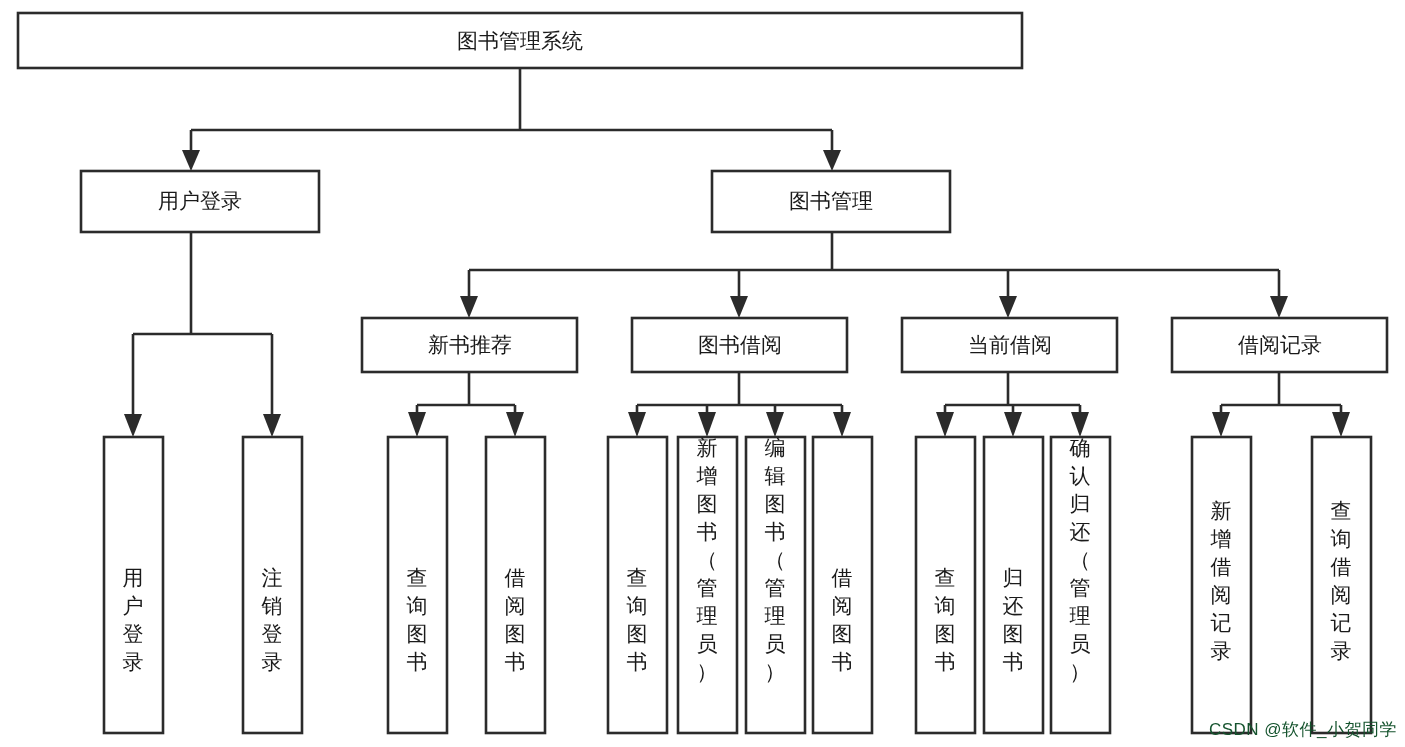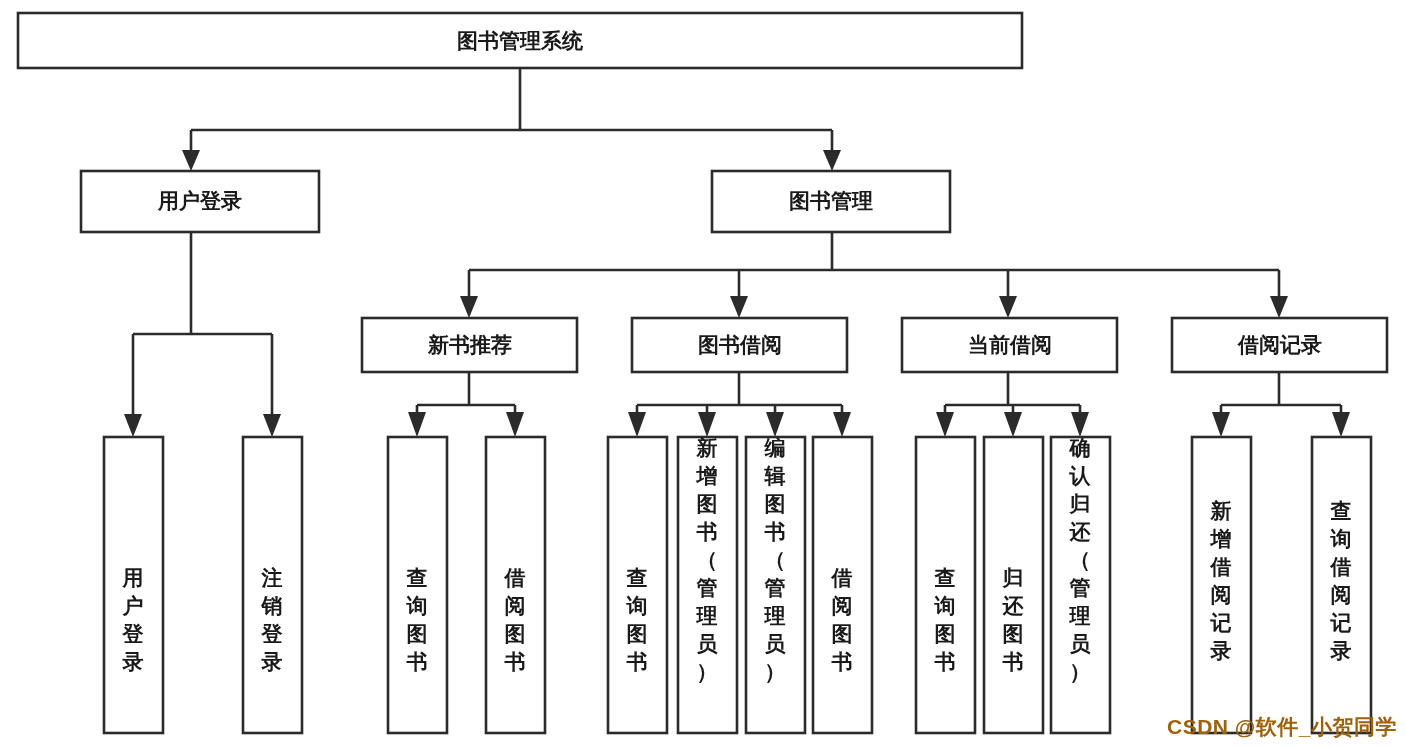--- a/index.html
+++ b/index.html
@@ -11,21 +11,20 @@
     width: 1405px;
     height: 747px;
     font-family: "Liberation Sans", sans-serif;
     overflow: hidden;
     position: relative;
   }
   #diagram-root {
     position: relative;
     width: 1405px;
     height: 747px;
-    font-weight: bold;
   }
   svg.diagram-canvas {
     position: absolute;
     top: 0;
     left: 0;
     width: 1405px;
     height: 747px;
   }
   .node-box {
     fill: #ffffff;
@@ -53,22 +52,22 @@
     font-family: "Liberation Sans", sans-serif;
     font-size: 21px;
     fill: #1a1a1a;
     text-anchor: middle;
   }
   .watermark {
     position: absolute;
     right: 8px;
     bottom: 6px;
     font-family: "Liberation Sans", sans-serif;
-    font-size: 21px;
-    color: #a16207;
+    font-size: 17px;
+    color: #14532d;
     white-space: nowrap;
     letter-spacing: 0.5px;
     pointer-events: none;
   }
 </style>
 </head>
 <body>
 
 <div id="diagram-root">
 

